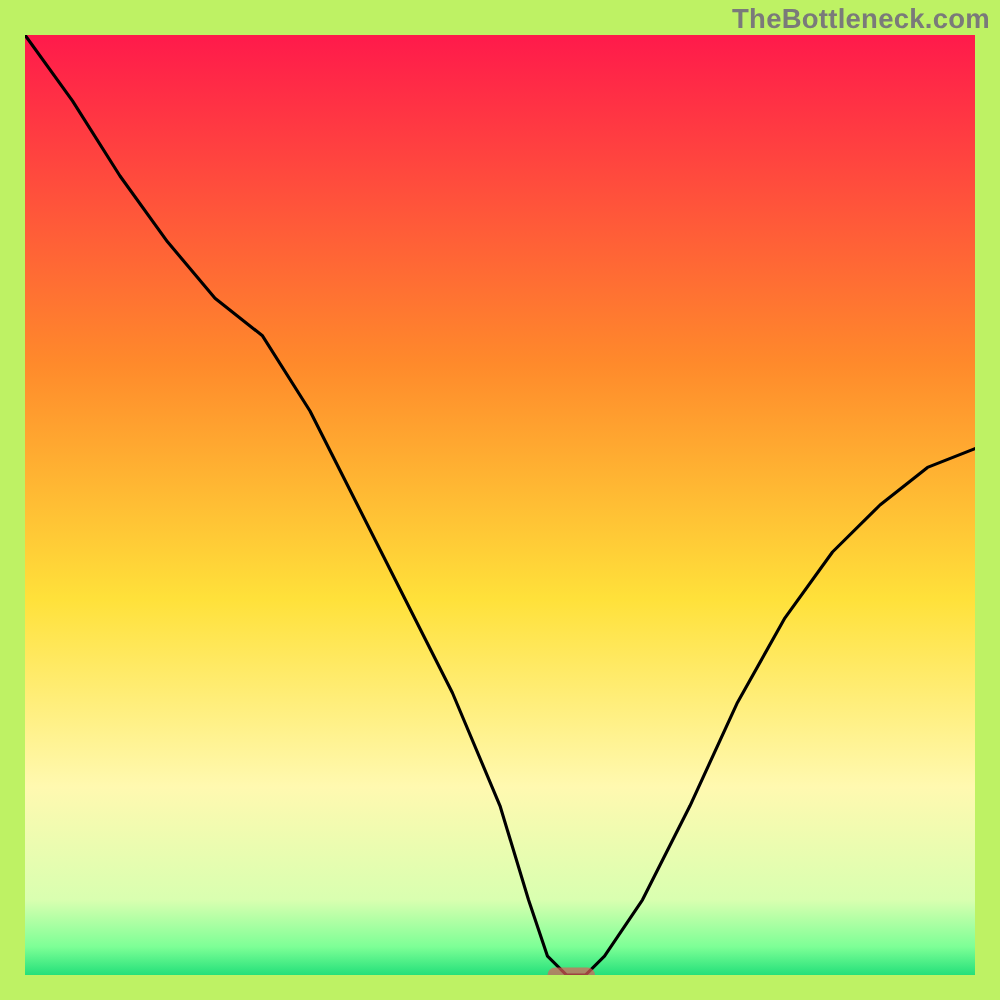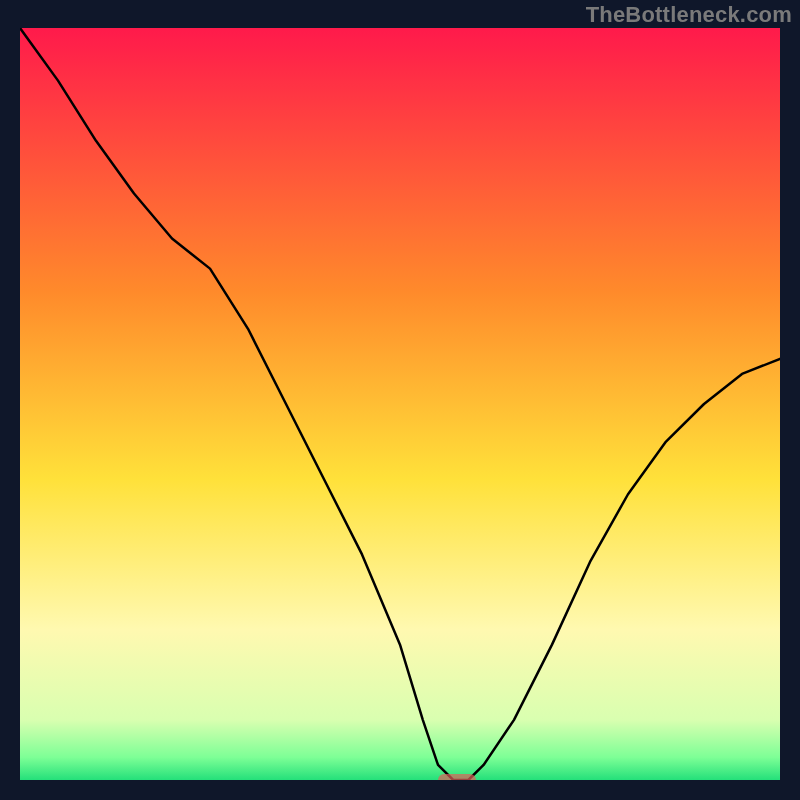--- a/index.html
+++ b/index.html
@@ -1,21 +1,21 @@
 <!DOCTYPE html>
 <html><head>
 <meta charset="utf-8">
 <style>
   * { margin: 0; padding: 0; box-sizing: border-box; }
   html, body { width: 800px; height: 800px; overflow: hidden; background: #000; }
   .container {
     width: 800px;
     height: 800px;
     position: relative;
-    background: #0f172a;
+    background: #bef264;
   }
   .watermark {
     position: absolute;
     top: 2px;
     right: 8px;
     font-family: Arial, Helvetica, sans-serif;
     font-size: 22px;
     font-weight: 600;
     color: #7a7a7a;
     letter-spacing: 0.2px;

